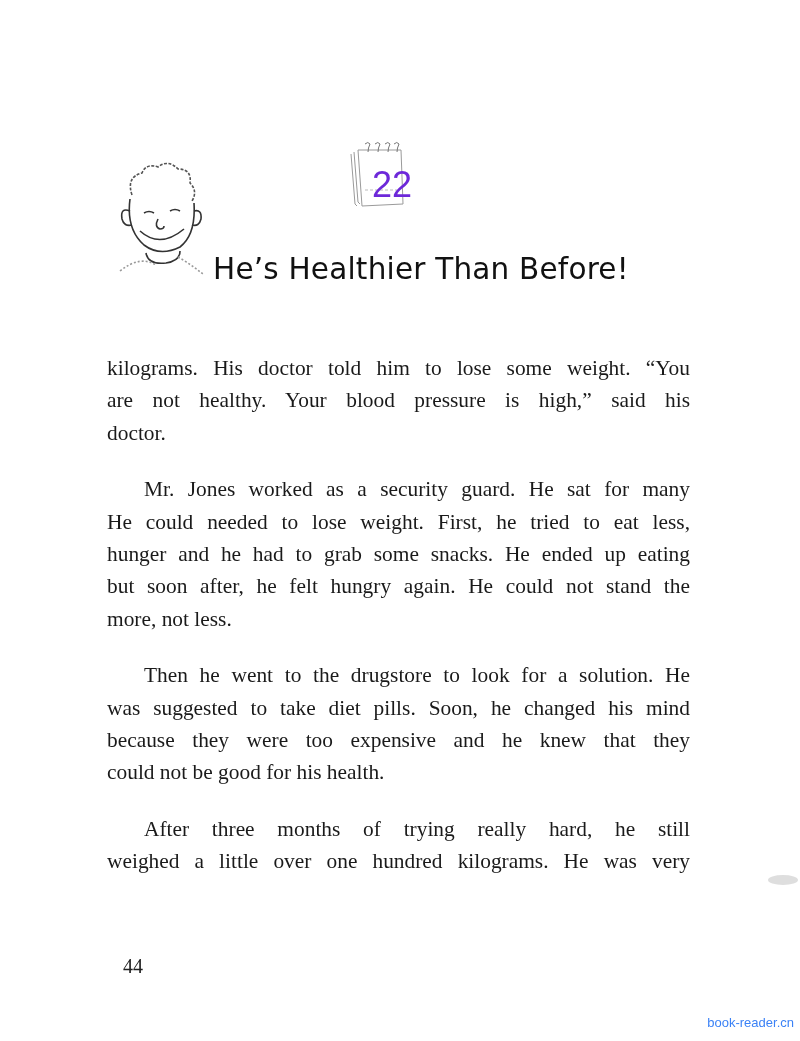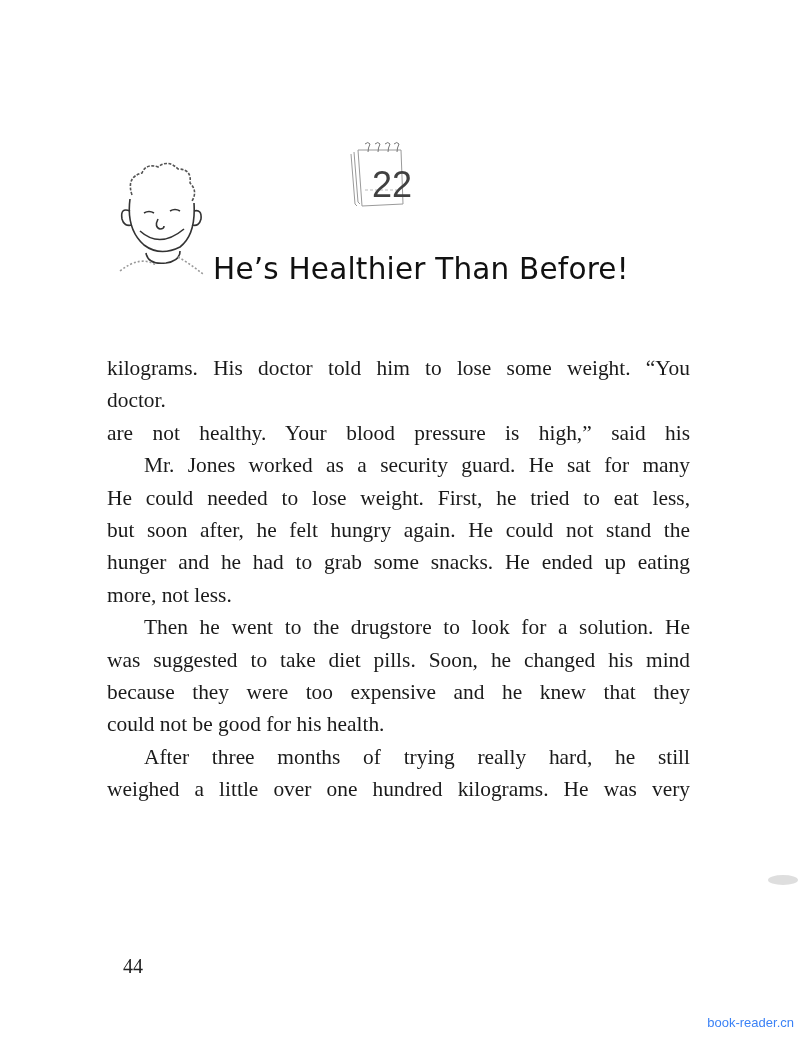--- a/index.html
+++ b/index.html
@@ -1,24 +1,24 @@
 <!DOCTYPE html>
 <html><head>
 <meta charset="utf-8">
 <style>
   html, body { margin:0; padding:0; background:#ffffff; }
   body { width:800px; height:1041px; position:relative; overflow:hidden; font-family:"Liberation Serif", serif; color:#1a1a1a; }
   .calendar { position:absolute; left:345px; top:140px; width:62px; height:70px; }
-  .chapter-num { position:absolute; left:372px; top:167px; font-family:"Liberation Sans", sans-serif; font-size:36px; color:#404040; line-height:1; }
+  .chapter-num { position:absolute; left:372px; top:167px; font-family:"Liberation Sans", sans-serif; font-size:36px; color:#6d28d9; line-height:1; }
   .face { position:absolute; left:112px; top:155px; width:95px; height:140px; }
   .title { position:absolute; left:213px; top:252px; font-family:"DejaVu Sans", sans-serif; font-size:29.5px; letter-spacing:0.2px; color:#111; white-space:nowrap;text-align:right; }
   .body-text { position:absolute; left:107px; top:352px; width:583px; font-size:21.4px; line-height:32.4px; }
   .line { display:block; text-align:justify; text-align-last:justify; white-space:nowrap; height:32.4px; }
   .line.last { text-align-last:left; }
-  .line.indent { padding-left:37px; }
+  .line.indent { padding-left:37px;margin-top:24px; }
   .dropcap { font-size:30px; line-height:1; }
   .page-number { position:absolute; left:123px; top:955px; font-size:20px; color:#222; font-family:"Liberation Serif", serif; }
   .watermark { position:absolute; right:6px; top:1015px; font-family:"Liberation Sans", sans-serif; font-size:13px; color:#3b82f6; }
   .smudge { position:absolute; left:765px; top:872px; width:34px; height:16px; }
 </style>
 </head>
 <body>
 
 <svg class="calendar" viewBox="0 0 62 70">
   <g fill="none" stroke="#9a9a9a" stroke-width="1">
@@ -43,26 +43,26 @@
     <path d="M28 76 q20 18 44 -2"></path>
     <path d="M34 98 q2 12 20 10 q14 -2 14 -12"></path>
     <path d="M8 116 q20 -16 36 -6 M66 102 q14 8 26 18" stroke="#999" stroke-dasharray="2 2"></path>
   </g>
 </svg>
 
 <div class="title">He’s Healthier Than Before!</div>
 
 <div class="body-text" id="story">
     <span class="line"><span>kilograms. His doctor told him to lose some weight. “You</span></span>
+    <span class="line"><span>are not healthy. Your blood pressure is high,” said his</span></span>
     <span class="line last"><span>doctor.</span></span>
-    <span class="line"><span>are not healthy. Your blood pressure is high,” said his</span></span>
     <span class="line indent"><span>Mr. Jones worked as a security guard. He sat for many</span></span>
     <span class="line"><span>He could needed to lose weight. First, he tried to eat less,</span></span>
+    <span class="line"><span>hunger and he had to grab some snacks. He ended up eating</span></span>
     <span class="line"><span>but soon after, he felt hungry again. He could not stand the</span></span>
-    <span class="line"><span>hunger and he had to grab some snacks. He ended up eating</span></span>
     <span class="line last"><span>more, not less.</span></span>
     <span class="line indent"><span>Then he went to the drugstore to look for a solution. He</span></span>
     <span class="line"><span>was suggested to take diet pills. Soon, he changed his mind</span></span>
     <span class="line"><span>because they were too expensive and he knew that they</span></span>
     <span class="line last"><span>could not be good for his health.</span></span>
     <span class="line indent"><span>After three months of trying really hard, he still</span></span>
     <span class="line"><span>weighed a little over one hundred kilograms. He was very</span></span>
   </div>
 
 <div class="page-number">44</div>

